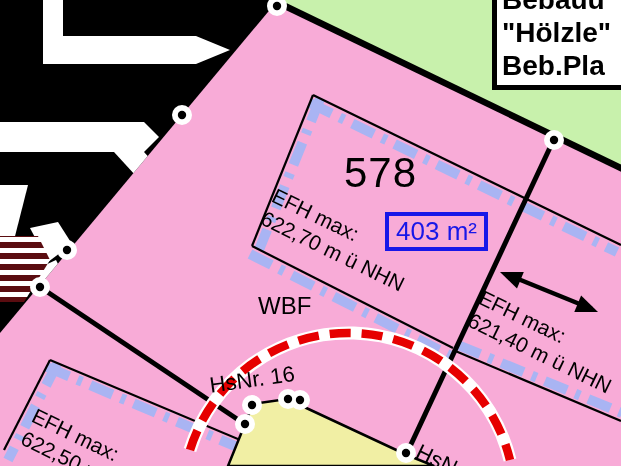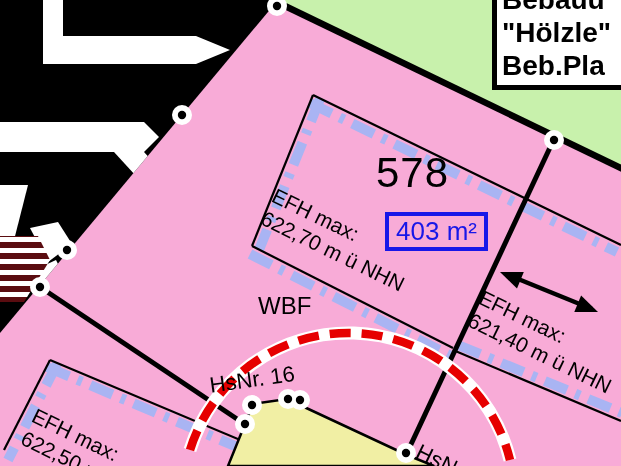--- a/index.html
+++ b/index.html
@@ -3,21 +3,21 @@
 <meta charset="utf-8">
 <style>
   html,body{margin:0;padding:0;background:#fff;}
   body{width:621px;height:466px;overflow:hidden;position:relative;
        font-family:"Liberation Sans",sans-serif;}
   .stage{position:absolute;left:0;top:0;width:621px;height:466px;overflow:hidden;}
   svg{position:absolute;left:0;top:0;}
   .txt{position:absolute;color:#000;white-space:nowrap;transform-origin:0 0;}
   .efh{font-size:21px;line-height:25px;}
   .efh span{display:block;}
-  #num578{left:344px;top:149px;font-size:42px;letter-spacing:1px;margin-left:32px;}
+  #num578{left:344px;top:149px;font-size:42px;letter-spacing:1px;}
   #efh578{left:279px;top:183px;transform:rotate(26deg);}
   #efhRight{left:486px;top:285px;transform:rotate(26deg);}
   #efhBL{left:39px;top:403px;transform:rotate(26deg);}
   #wbf{left:258px;top:292px;font-size:24px;}
   #hsnr16{left:208px;top:373px;font-size:22px;transform:rotate(-8deg);}
   #hsnrP{left:423px;top:439px;font-size:22px;transform:rotate(26deg);}
   #areaBox{left:385px;top:212px;width:95px;border:4px solid #1717e8;
            color:#1717e8;font-size:26px;line-height:31px;text-align:center;
            position:absolute;background:transparent;}
   #legend{left:492px;top:-22px;width:172px;position:absolute;background:#fff;

